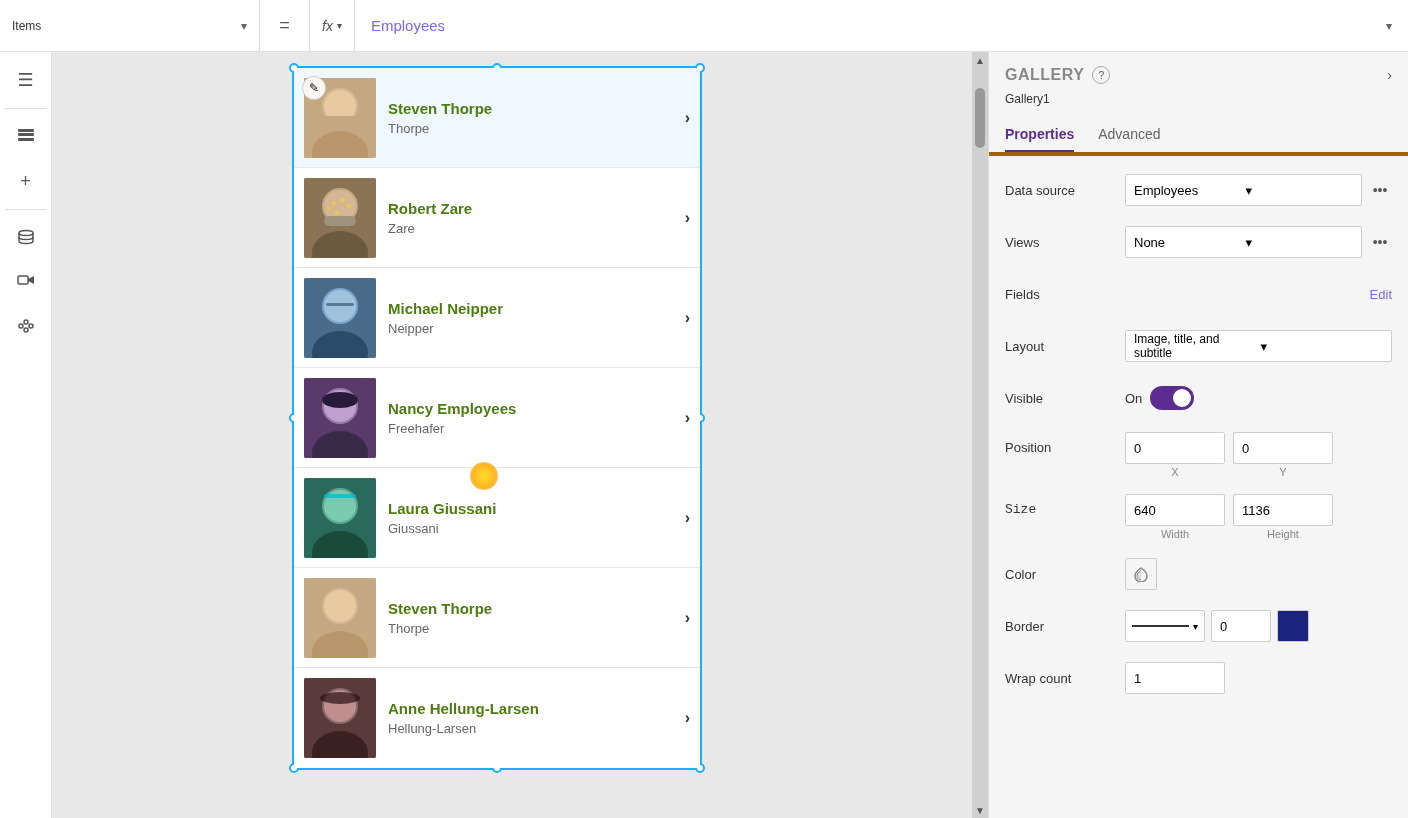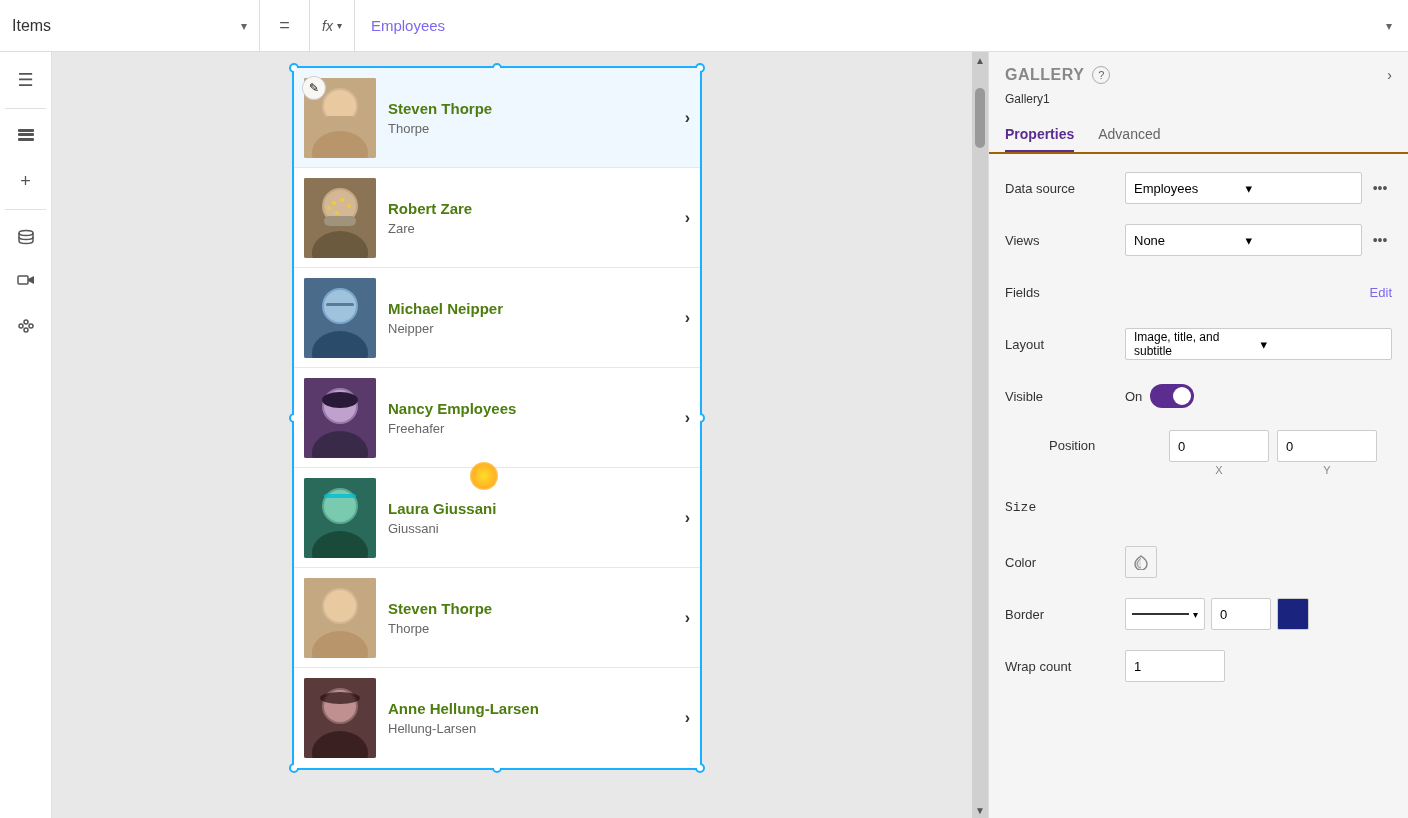--- a/index.html
+++ b/index.html
@@ -19,21 +19,21 @@
       align-items: center;
       width: 260px;
       height: 100%;
       border-right: 1px solid #ddd;
       padding: 0 12px;
       gap: 8px;
       cursor: pointer;
     }
     .items-dropdown-label {
       flex: 1;
-      font-size: 16px;
+      font-size: 12px;
       color: #333;
     }
     .chevron-down {
       color: #666;
       font-size: 12px;
     }
     .equals-sign {
       width: 50px;
       display: flex;
       align-items: center;
@@ -282,21 +282,21 @@
       cursor: pointer;
     }
     .panel-gallery-name {
       padding: 0 16px 12px 16px;
       font-size: 12px;
       font-weight: 500;
       color: #333;
     }
     .panel-tabs {
       display: flex;
-      border-bottom: 2px solid #a16207;
+      border-bottom: 4px solid #a16207;
       padding: 0 16px;
       background: #f5f5f5;
     }
     .panel-tab {
       padding: 8px 0;
       margin-right: 24px;
       font-size: 14px;
       cursor: pointer;
       color: #666;
       border-bottom: 2px solid transparent;
@@ -743,38 +743,50 @@
         <div class="prop-control">
           <div class="toggle-container">
             <span class="toggle-label">On</span>
             <div class="toggle">
               <div class="toggle-knob"></div>
             </div>
           </div>
         </div>
       </div>
 
-      <div class="prop-row" style="align-items:flex-start;margin-left:44px;">
+      <div class="prop-row" style="align-items:flex-start;">
         <span class="prop-label" style="padding-top:8px;">Position</span>
         <div class="prop-control">
           <div class="position-inputs">
             <div class="position-input-wrap">
               <input type="text" class="number-input" value="0" style="">
               <span class="input-sublabel">X</span>
             </div>
             <div class="position-input-wrap">
               <input type="text" class="number-input" value="0" style="">
               <span class="input-sublabel">Y</span>
             </div>
           </div>
         </div>
       </div>
 
       <div class="prop-row" style="align-items:flex-start;">
         <span class="prop-label" style="padding-top:8px;font-family:Liberation Mono, monospace;">Size</span>
+        <div class="prop-control">
+          <div class="position-inputs">
+            <div class="position-input-wrap">
+              <input type="text" class="number-input" value="640" style="">
+              <span class="input-sublabel">Width</span>
+            </div>
+            <div class="position-input-wrap">
+              <input type="text" class="number-input" value="1136" style="">
+              <span class="input-sublabel">Height</span>
+            </div>
+          </div>
+        </div>
       </div>
 
       <div class="prop-row">
         <span class="prop-label">Color</span>
         <div class="prop-control">
           <div class="color-swatch">
             <svg width="16" height="16" viewBox="0 0 16 16">
               <path d="M8 2C8 2 2 6 2 10C2 13.3 4.7 16 8 16C11.3 16 14 13.3 14 10C14 6 8 2 8 2Z" fill="none" stroke="#888" stroke-width="1.5"></path>
               <path d="M8 4C8 4 4 7.5 4 10C4 12.2 5.8 14 8 14" fill="#ddd" stroke="#888" stroke-width="1"></path>
             </svg>

